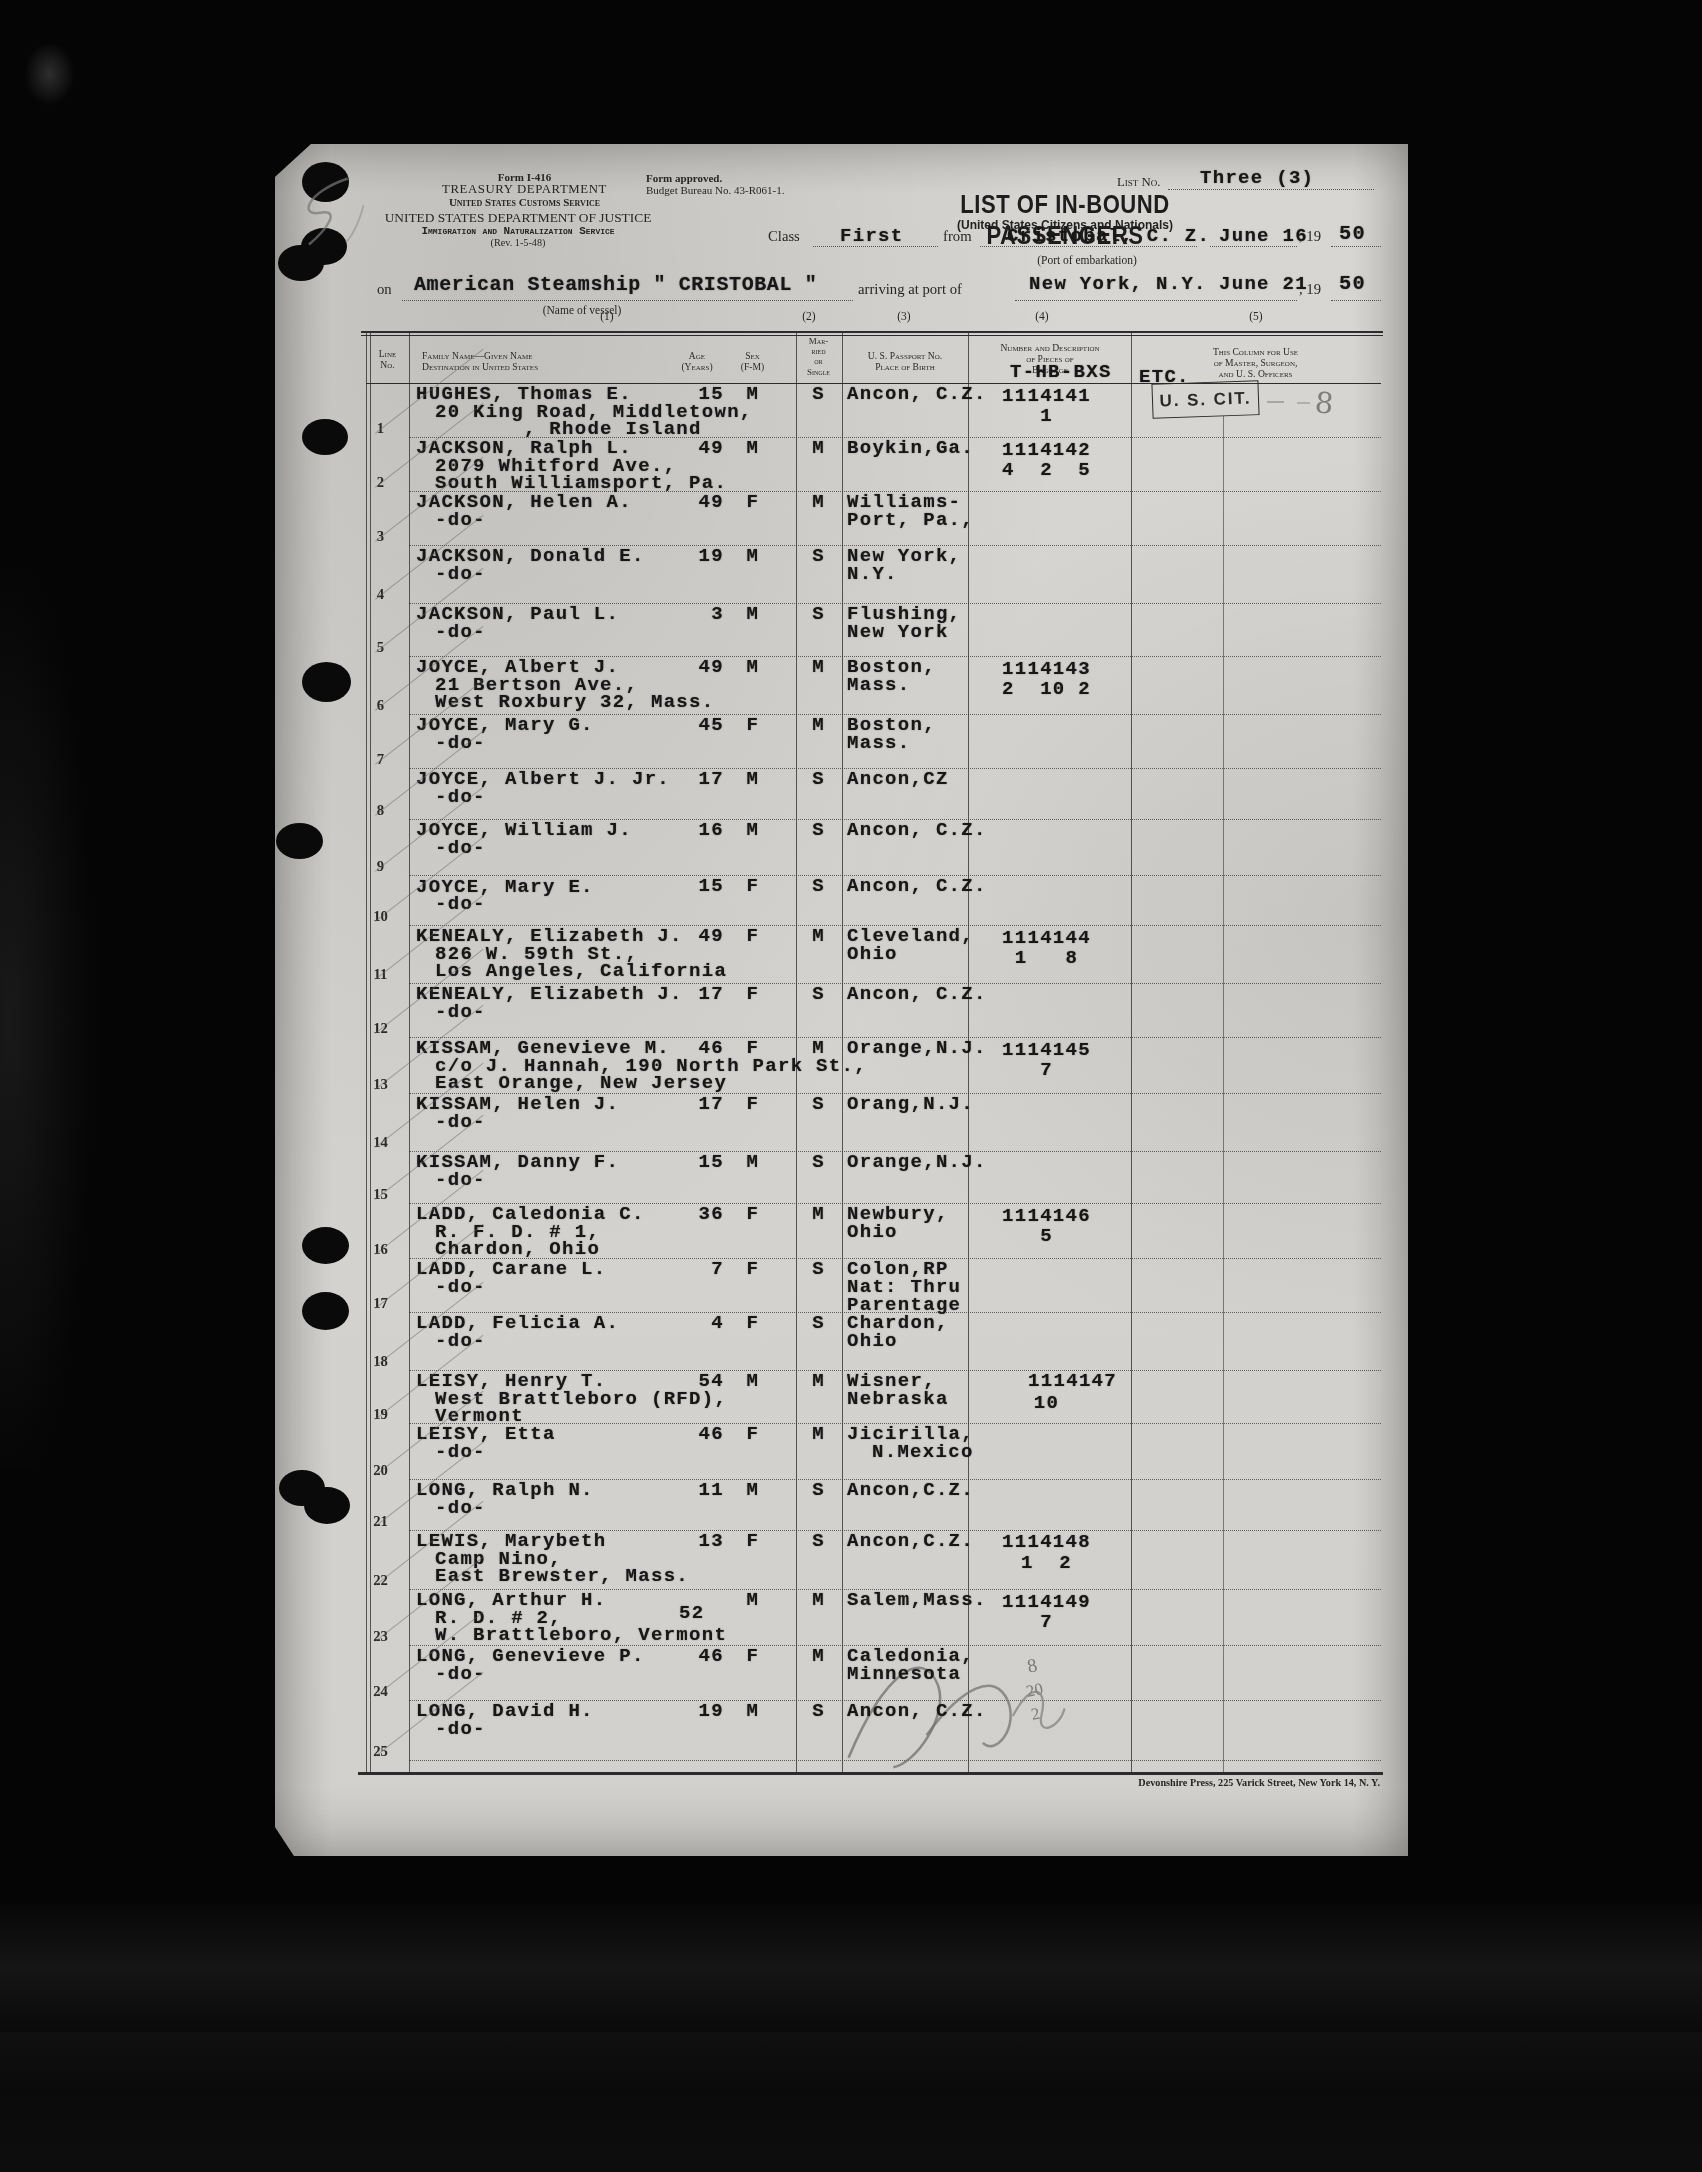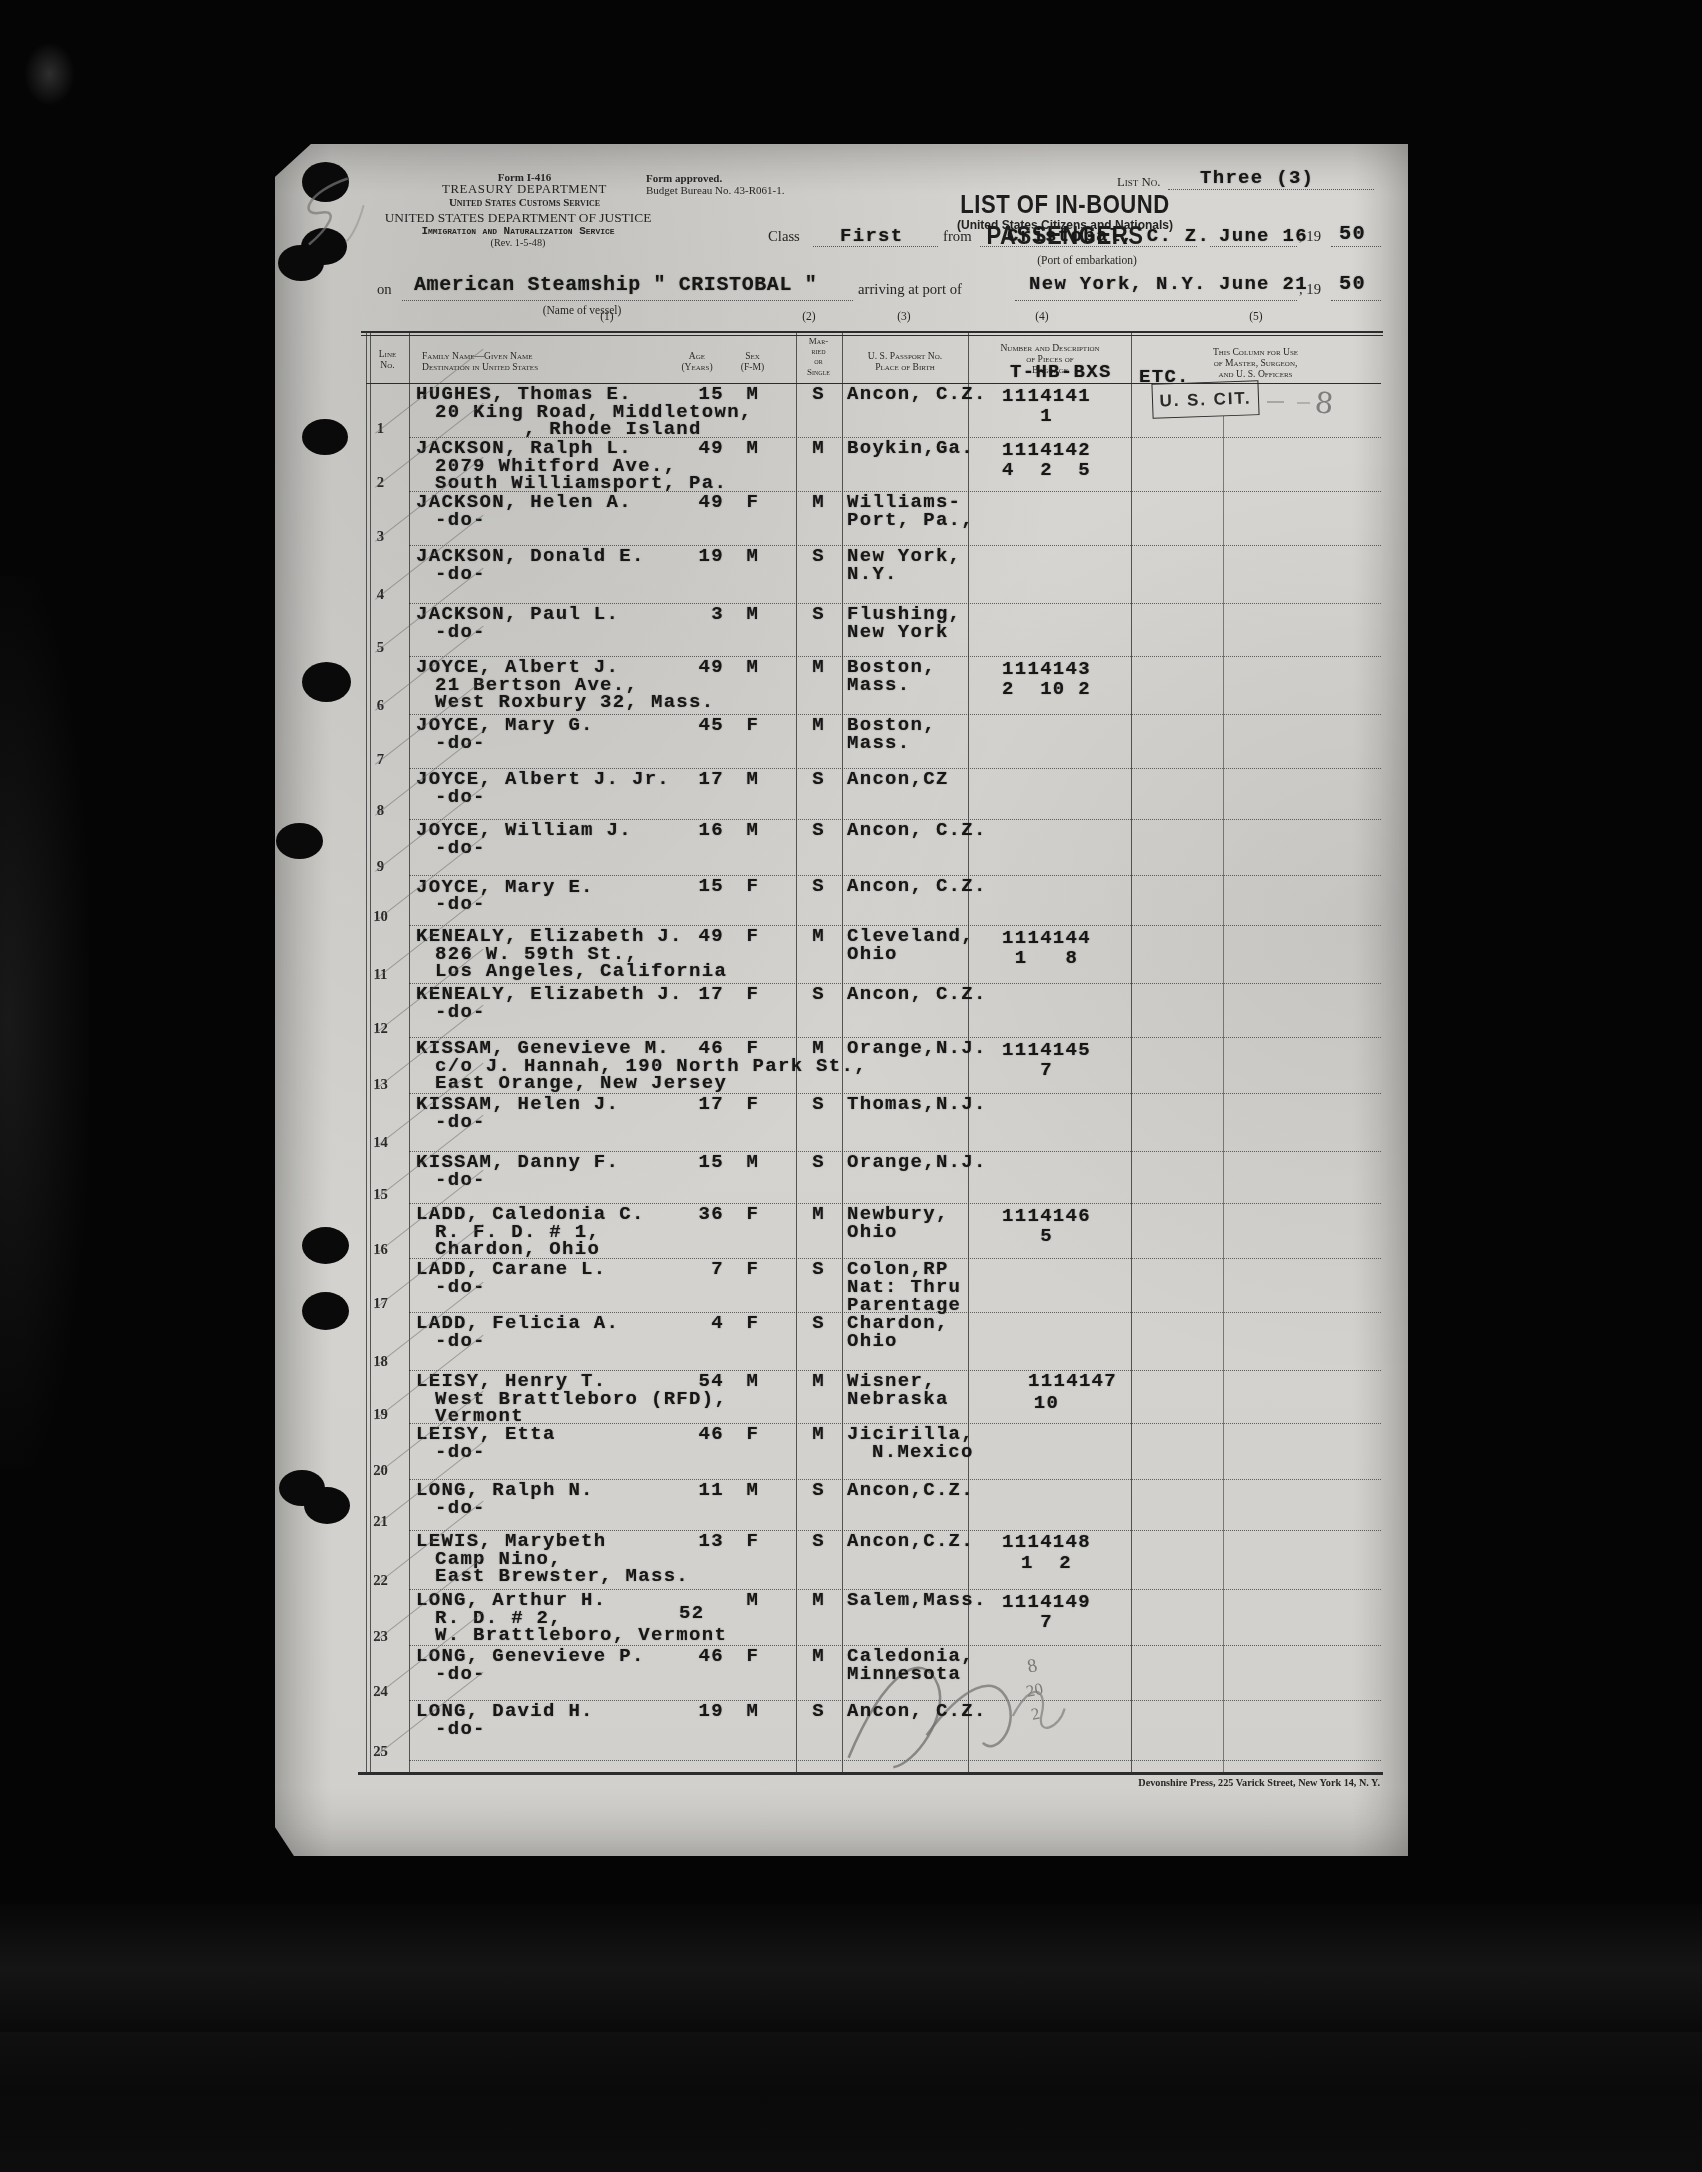--- a/index.html
+++ b/index.html
@@ -366,21 +366,21 @@
         <div class="cell" style="left: 610px; top: 23px; width: 141px; text-align: center;">7</div>
       </div>
       <div class="row" style="height: 58px;">
         <div class="slash"></div>
         <div class="lineno">14</div>
         <div class="cell" style="left: 50px; top: 1.3px;">KISSAM, Helen J.</div>
         <div class="cell" style="left: 69px; top: 19px;">-do-</div>
         <div class="cell" style="left: 313px; top: 1.3px; width: 45px; text-align: right;">17</div>
         <div class="cell" style="left: 374px; top: 1.3px; width: 25.6px; text-align: center;">F</div>
         <div class="cell" style="left: 429px; top: 1.3px; width: 47px; text-align: center;">S</div>
-        <div class="cell" style="left: 481px; top: 1.3px;">Thomas,N.J.</div>
+        <div class="cell" style="left: 481px; top: 1.3px;">Orang,N.J.</div>
       </div>
       <div class="row" style="height: 52px;">
         <div class="slash"></div>
         <div class="lineno">15</div>
         <div class="cell" style="left: 50px; top: 1.3px;">KISSAM, Danny F.</div>
         <div class="cell" style="left: 69px; top: 19px;">-do-</div>
         <div class="cell" style="left: 313px; top: 1.3px; width: 45px; text-align: right;">15</div>
         <div class="cell" style="left: 374px; top: 1.3px; width: 25.6px; text-align: center;">M</div>
         <div class="cell" style="left: 429px; top: 1.3px; width: 47px; text-align: center;">S</div>
         <div class="cell" style="left: 481px; top: 1.3px;">Orange,N.J.</div>

